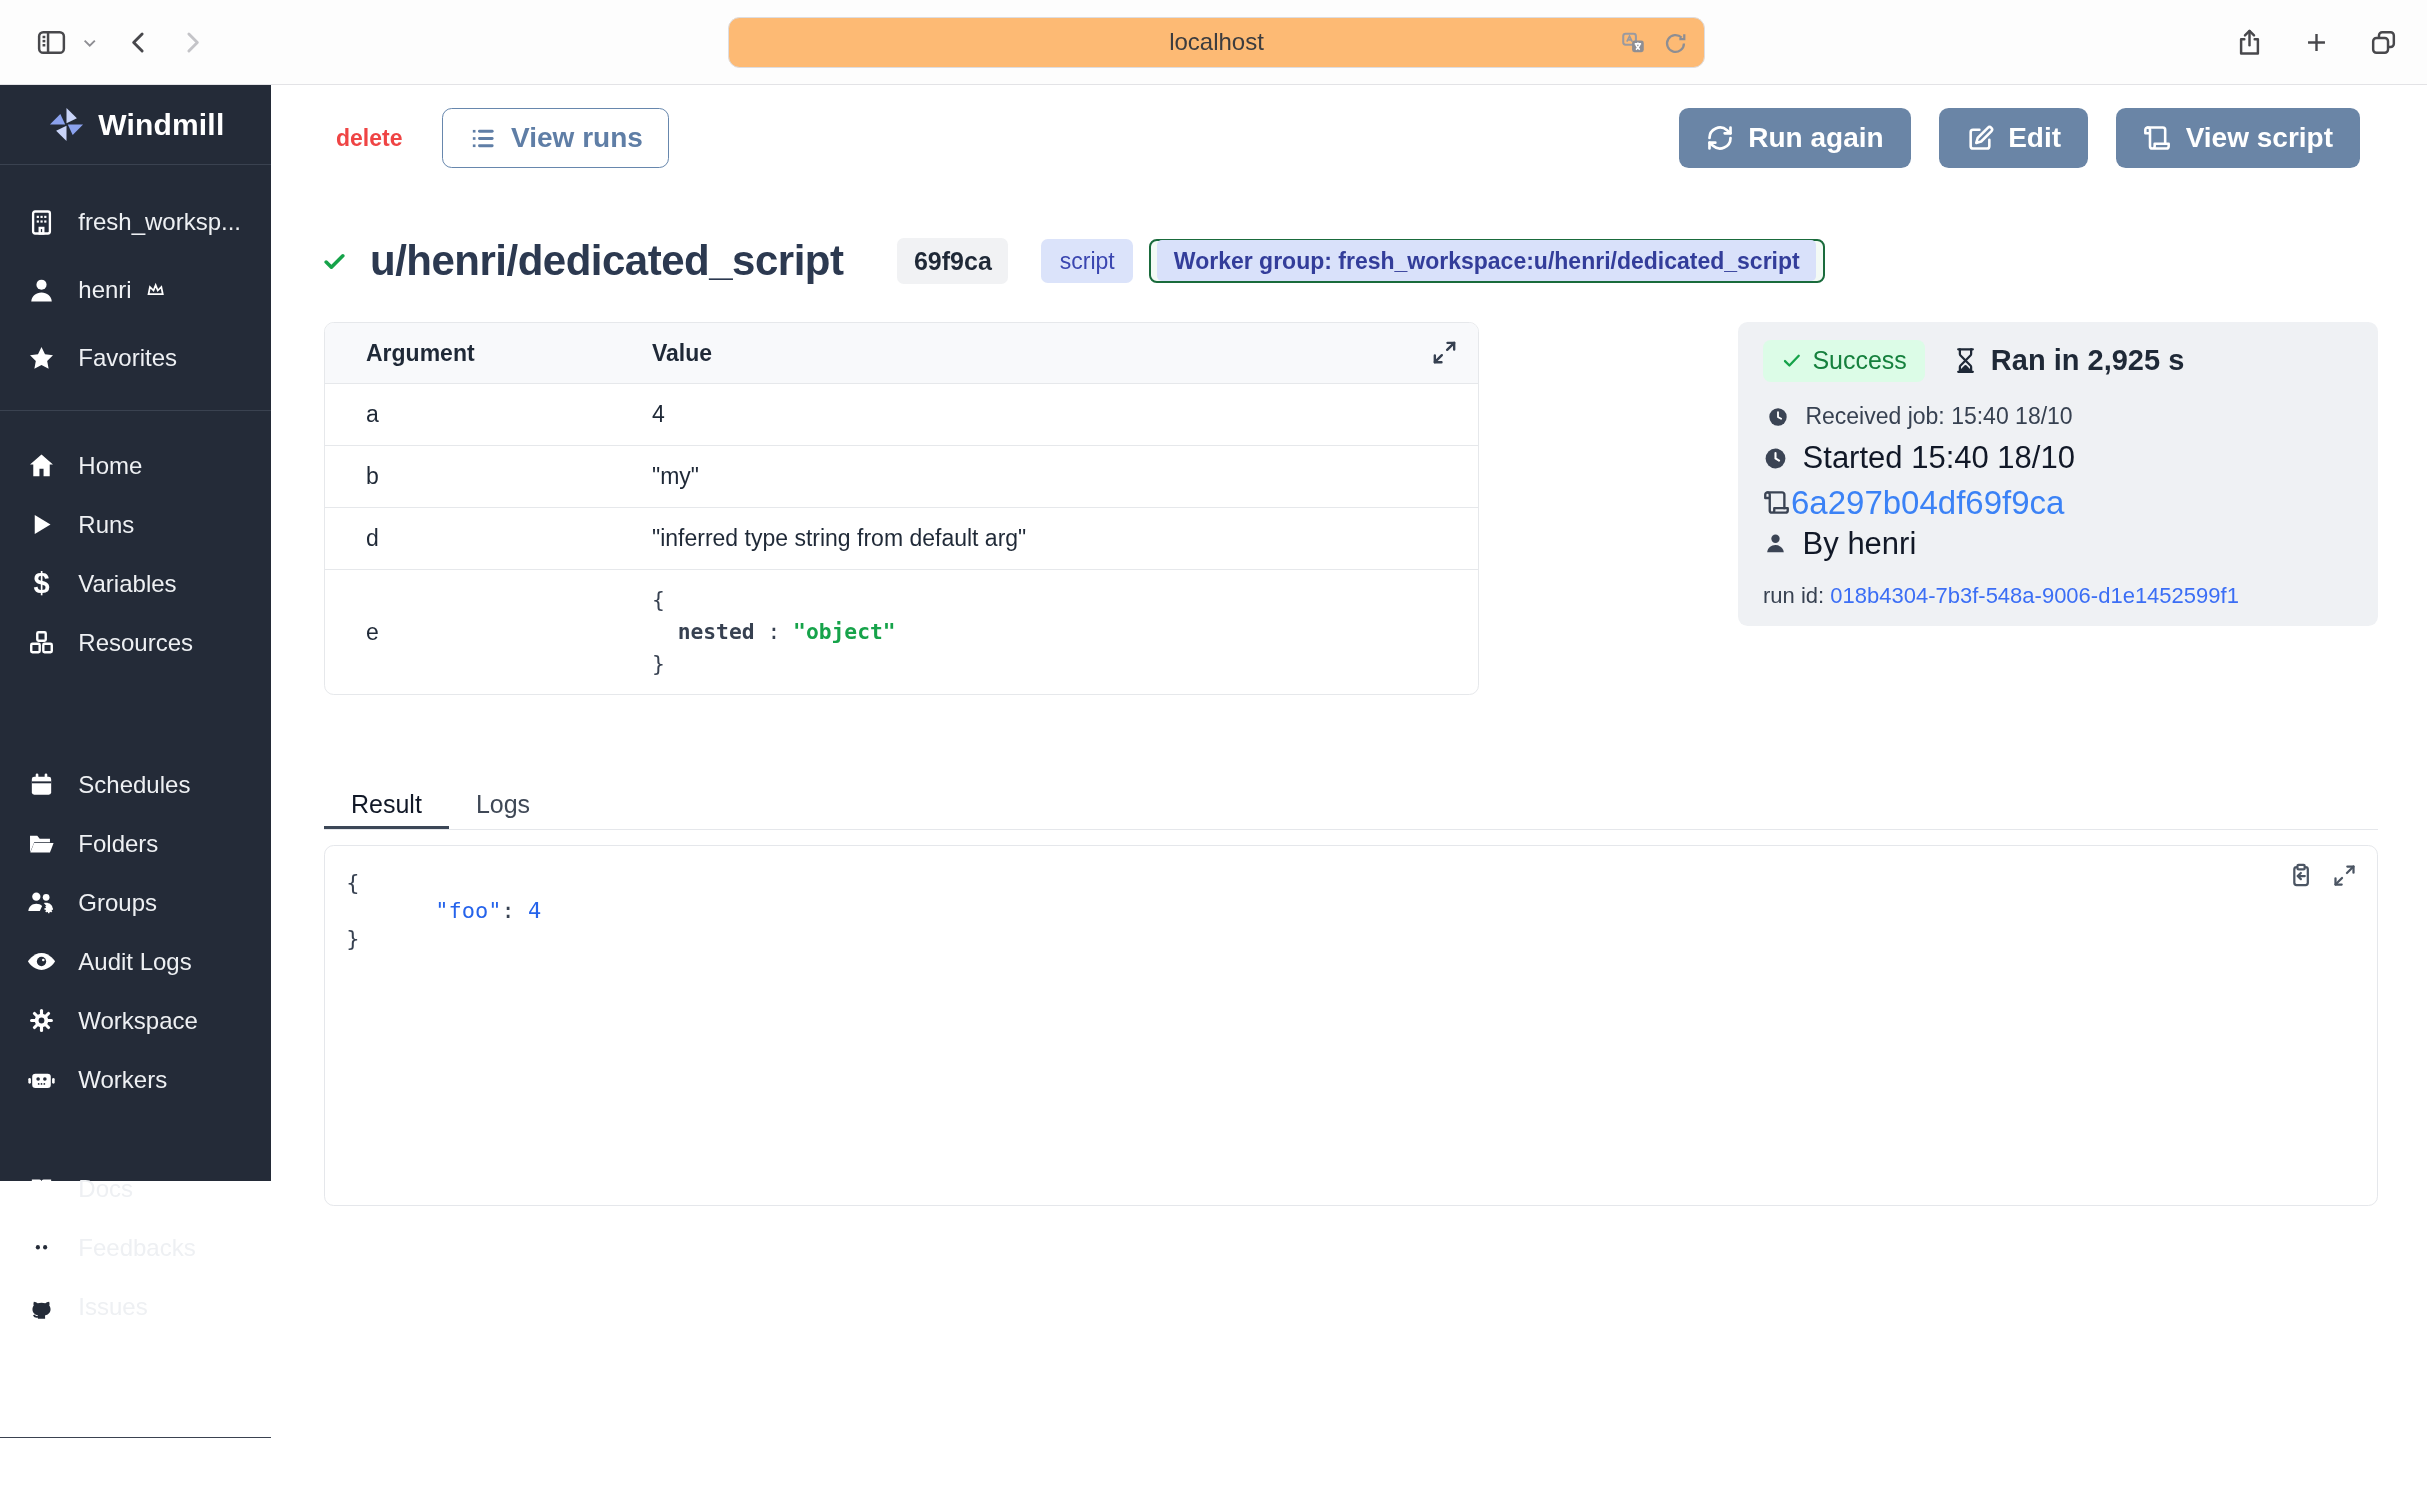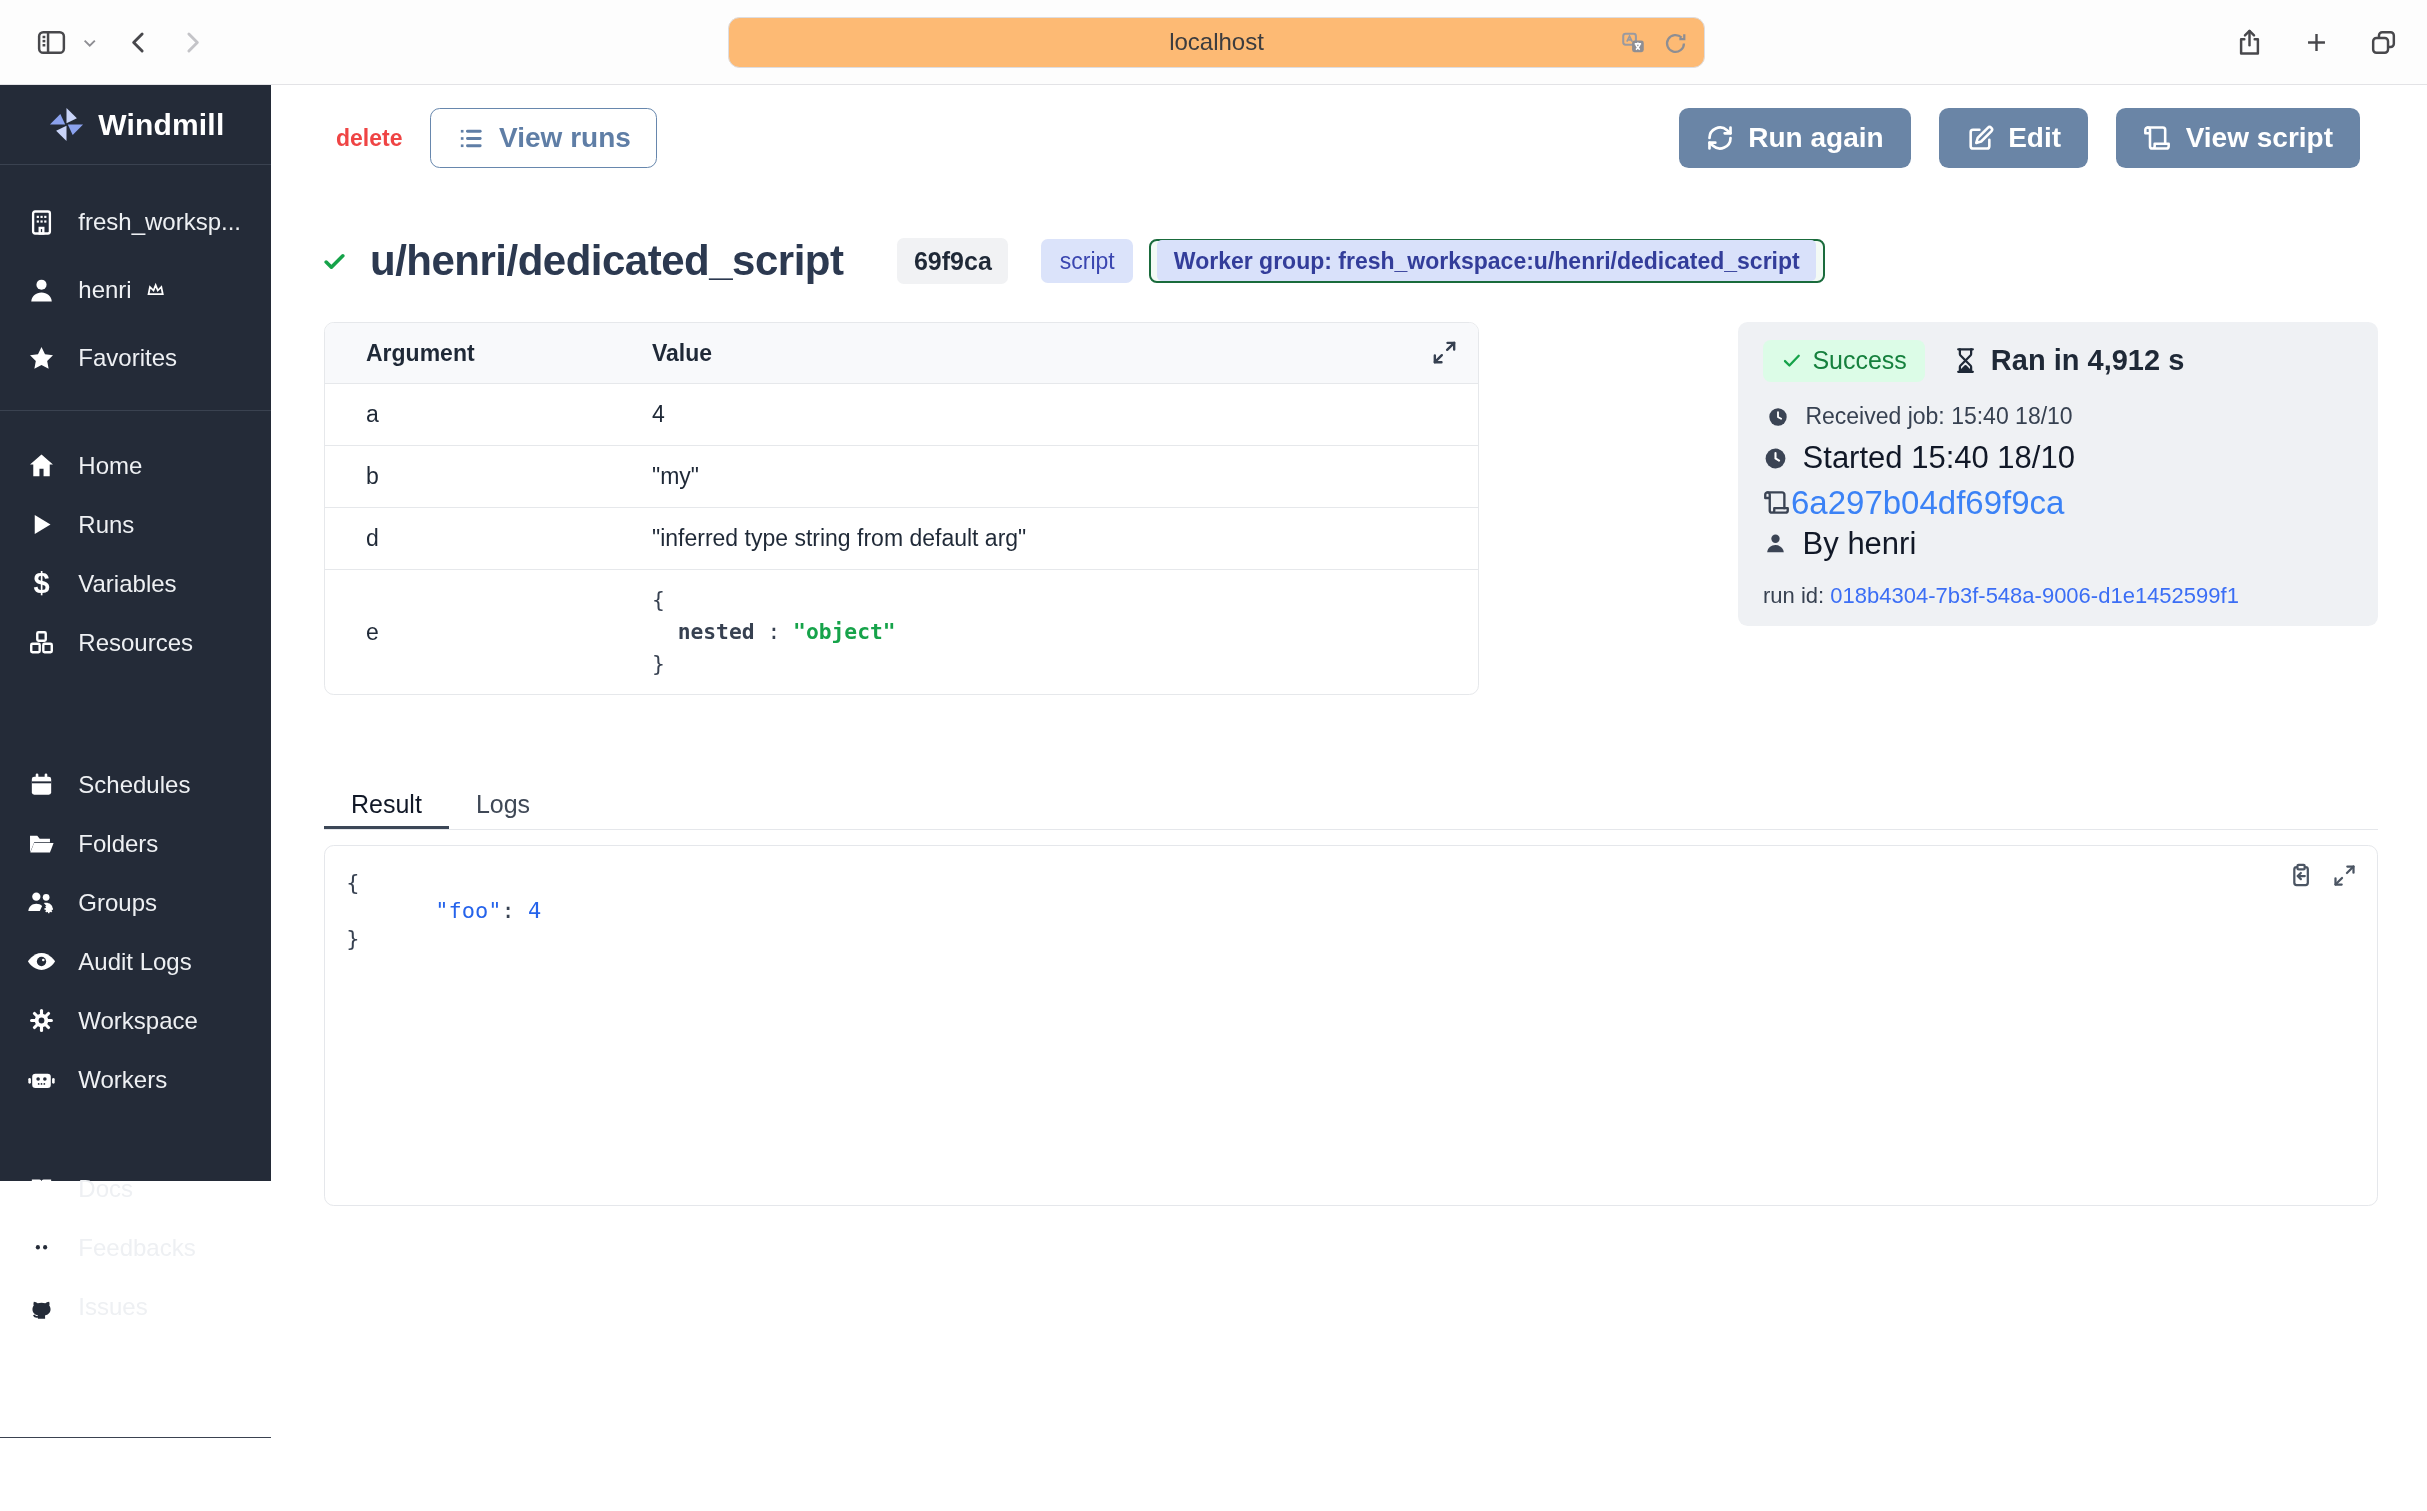--- a/index.html
+++ b/index.html
@@ -31,21 +31,21 @@
   .grpD { margin-top:50px; } .grpD .side-item { height:59px; }
   .moon-row { margin-top:31px; height:58px; display:flex; align-items:center; justify-content:center; }
   .divE { margin-top:11.6px; }
   .collapse-row { height:72px; display:flex; align-items:center; padding-left:27px; }
   .icon-slot { width:31px; display:flex; justify-content:center; }
   .icon-char { font-size:29px; font-weight:700; color:#fff; line-height:1; }
 
   
   .main { position:absolute; left:271px; top:85px; width:2157px; height:1426px; background:#fff; }
 
-  .header-row { position:absolute; left:65px; top:23px; height:60px; display:flex; align-items:center; gap:28px; }
+  .header-row { position:absolute; left:65px; top:23px; height:60px; display:flex; align-items:center; gap:40px; }
   .delete-link { color:#ef4444; font-size:23px; font-weight:600; cursor:pointer; }
   .view-runs-btn { height:60px; display:flex; align-items:center; gap:13.6px; padding:0 25px; background:#fff; border:1.9px solid #6787ad; border-radius:9.7px; color:#5f7ea6; font-size:28px; font-weight:600; cursor:pointer; }
 
   .actions { position:absolute; right:68px; top:23px; height:60px; display:flex; gap:28px; }
   .btn-blue { height:60px; display:flex; align-items:center; gap:14.6px; padding:0 27px; background:#6a85a6; border:none; border-radius:9.7px; color:#fff; font-size:28px; font-weight:600; cursor:pointer; }
 
   .title-row { position:absolute; left:51px; top:142px; height:68px; display:flex; align-items:center; }
   .page-title { font-size:42px; font-weight:800; color:#2c3950; letter-spacing:-0.5px; margin-left:23px; }
   .hash-badge { margin-left:54px; background:#f1f2f4; color:#1f2937; font-size:25px; font-weight:600; padding:8.7px 16.5px; border-radius:6.8px; }
   .kind-badge { margin-left:33px; background:#dbe3fa; color:#3a46b0; font-size:23px; font-weight:500; padding:8.7px 18.4px; border-radius:6.8px; }
@@ -500,21 +500,21 @@
         <span>Success</span>
       </span>
       <span class="duration">
         <svg width="27" height="27" viewBox="0 0 24 24" fill="none" stroke="#1f2937" stroke-width="2" stroke-linecap="round" stroke-linejoin="round">
             <path d="M5.5 22h13"></path>
             <path d="M5.5 2h13"></path>
             <path d="M17 22v-4.2a2 2 0 0 0-.6-1.4L12 12l-4.4 4.4A2 2 0 0 0 7 17.8V22"></path>
             <path d="M7 2v4.2a2 2 0 0 0 .6 1.4L12 12l4.4-4.4A2 2 0 0 0 17 6.2V2"></path>
             <path d="M8.5 20.5h7L12 17z" fill="#1f2937"></path>
           </svg>
-        <span>Ran in 4,912 s</span>
+        <span>Ran in 2,925 s</span>
       </span>
     </div>
     <div class="rc-row2">
       <svg width="22" height="22" viewBox="0 0 24 24">
           <circle cx="12" cy="12" r="9.5" fill="#3b4454"></circle>
           <path d="M12 6.8V12l3.4 2" stroke="#fff" stroke-width="2" fill="none" stroke-linecap="round"></path>
         </svg>
       <span>Received job: 15:40 18/10</span>
     </div>
     <div class="rc-row3">

